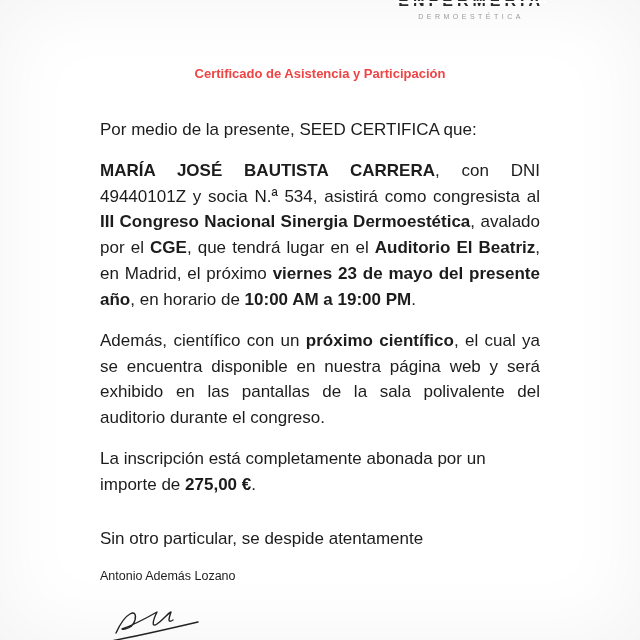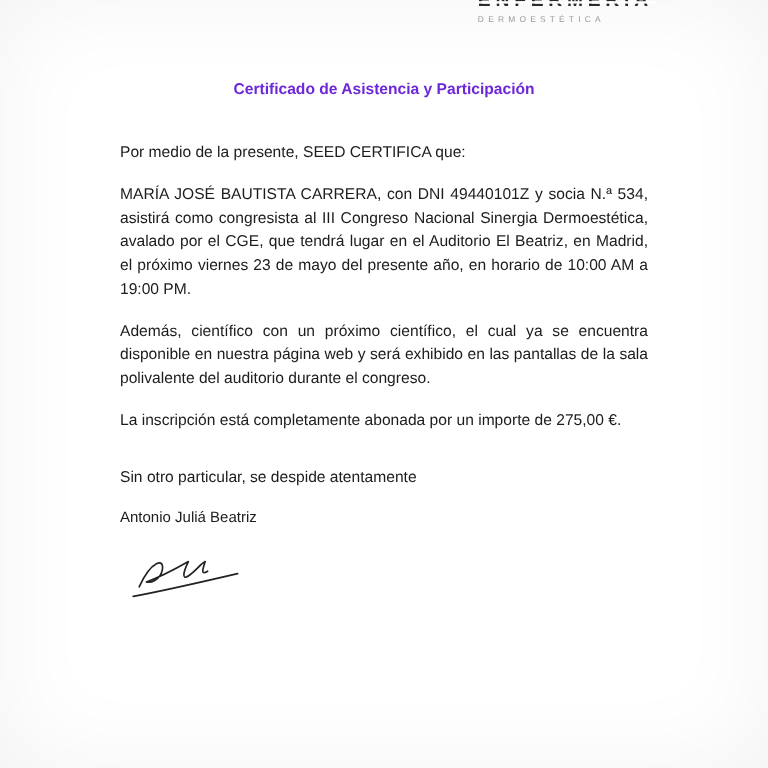--- a/index.html
+++ b/index.html
@@ -9,43 +9,43 @@
     font-family: "Liberation Sans", sans-serif;
     color: #1c1c1c;
     position: relative;
   }
   .vignette {
     position: absolute; inset: 0;
     box-shadow: inset 0 0 80px rgba(0,0,0,0.05);
     pointer-events: none;
   }
   
-  .logo { position: absolute; top: 0; right: 96px; text-align: left; }
+  .logo { position: absolute; top: 0; right: 96px; text-align: center; }
   .logo-main {
     font-weight: 700; font-size: 16px; letter-spacing: 4px;
     color: #2a2a2a; margin-top: -8px; position: relative;
     white-space: nowrap;
   }
   
   .logo-main::after {
     content: ""; position: absolute; left: -2px; right: -2px; top: 9px;
     height: 2px; background: #ffffff;
   }
   .logo-sub {
     font-size: 7px; letter-spacing: 3.5px; color: #9a9a9a; margin-top: 3px;
     white-space: nowrap;
   }
   .doc { position: absolute; left: 100px; right: 100px; top: 66px; }
   .title {
     font-size: 13px; font-weight: 700; text-align: center;
-    margin: 0 0 36px 0; color: #6d28d9;
+    margin: 0 0 36px 0; color: #ef4444;
   }
-  .para { font-size: 13px; line-height: 1.52; margin: 0 0 15px 0; }
+  .para { font-size: 17px; line-height: 1.52; margin: 0 0 15px 0; }
   .justify { text-align: justify; }
-  .b { font-weight: 400; }
+  .b { font-weight: 700; }
   .closing { margin-top: 28px; }
   .signer { font-size: 12.5px; line-height: 1.5; }
   .signature { margin: 16px 0 0 6px; width: 100px; height: 50px; }
   .signature svg path {
     stroke: #222; stroke-width: 1.4; fill: none;
     stroke-linecap: round; stroke-linejoin: round;
   }
 </style>
 </head>
 <body>
@@ -65,21 +65,21 @@
 
   <p class="para justify"><span class="b">MARÍA JOSÉ BAUTISTA CARRERA</span><span>, con DNI 49440101Z y socia N.ª 534, asistirá como congresista al </span><span class="b">III Congreso Nacional Sinergia Dermoestética</span><span>, avalado por el </span><span class="b">CGE</span><span>, que tendrá lugar en el </span><span class="b">Auditorio El Beatriz</span><span>, en Madrid, el próximo </span><span class="b">viernes 23 de mayo del presente año</span><span>, en horario de </span><span class="b">10:00 AM a 19:00 PM</span><span>.</span></p>
 
   <p class="para justify"><span>Además, científico con un </span><span class="b">próximo científico</span><span>, el cual ya se encuentra disponible en nuestra página web y será exhibido en las pantallas de la sala polivalente del auditorio durante el congreso.</span></p>
 
   <p class="para"><span>La inscripción está completamente abonada por un importe de </span><span class="b">275,00 €</span><span>.</span></p>
 
   <p class="para closing"><span>Sin otro particular, se despide atentamente</span></p>
 
   <div class="signer">
-    <div>Antonio Juliá Beatriz</div>
+    <div>Antonio Además Lozano</div>
   </div>
 
   <div class="signature">
     <svg width="100" height="50" viewBox="0 0 100 50" aria-hidden="true">
       <path d="M10 32 C 20 10, 32 7, 29 19 C 27 26, 20 29, 16 28 C 30 23, 44 15, 51 11 C 47 19, 45 27, 51 23 C 57 19, 61 13, 65 11 C 63 17, 61 23, 67 19"></path>
       <path d="M5 40 C 32 35, 62 28, 92 21"></path>
     </svg>
   </div>
 
 </main>

